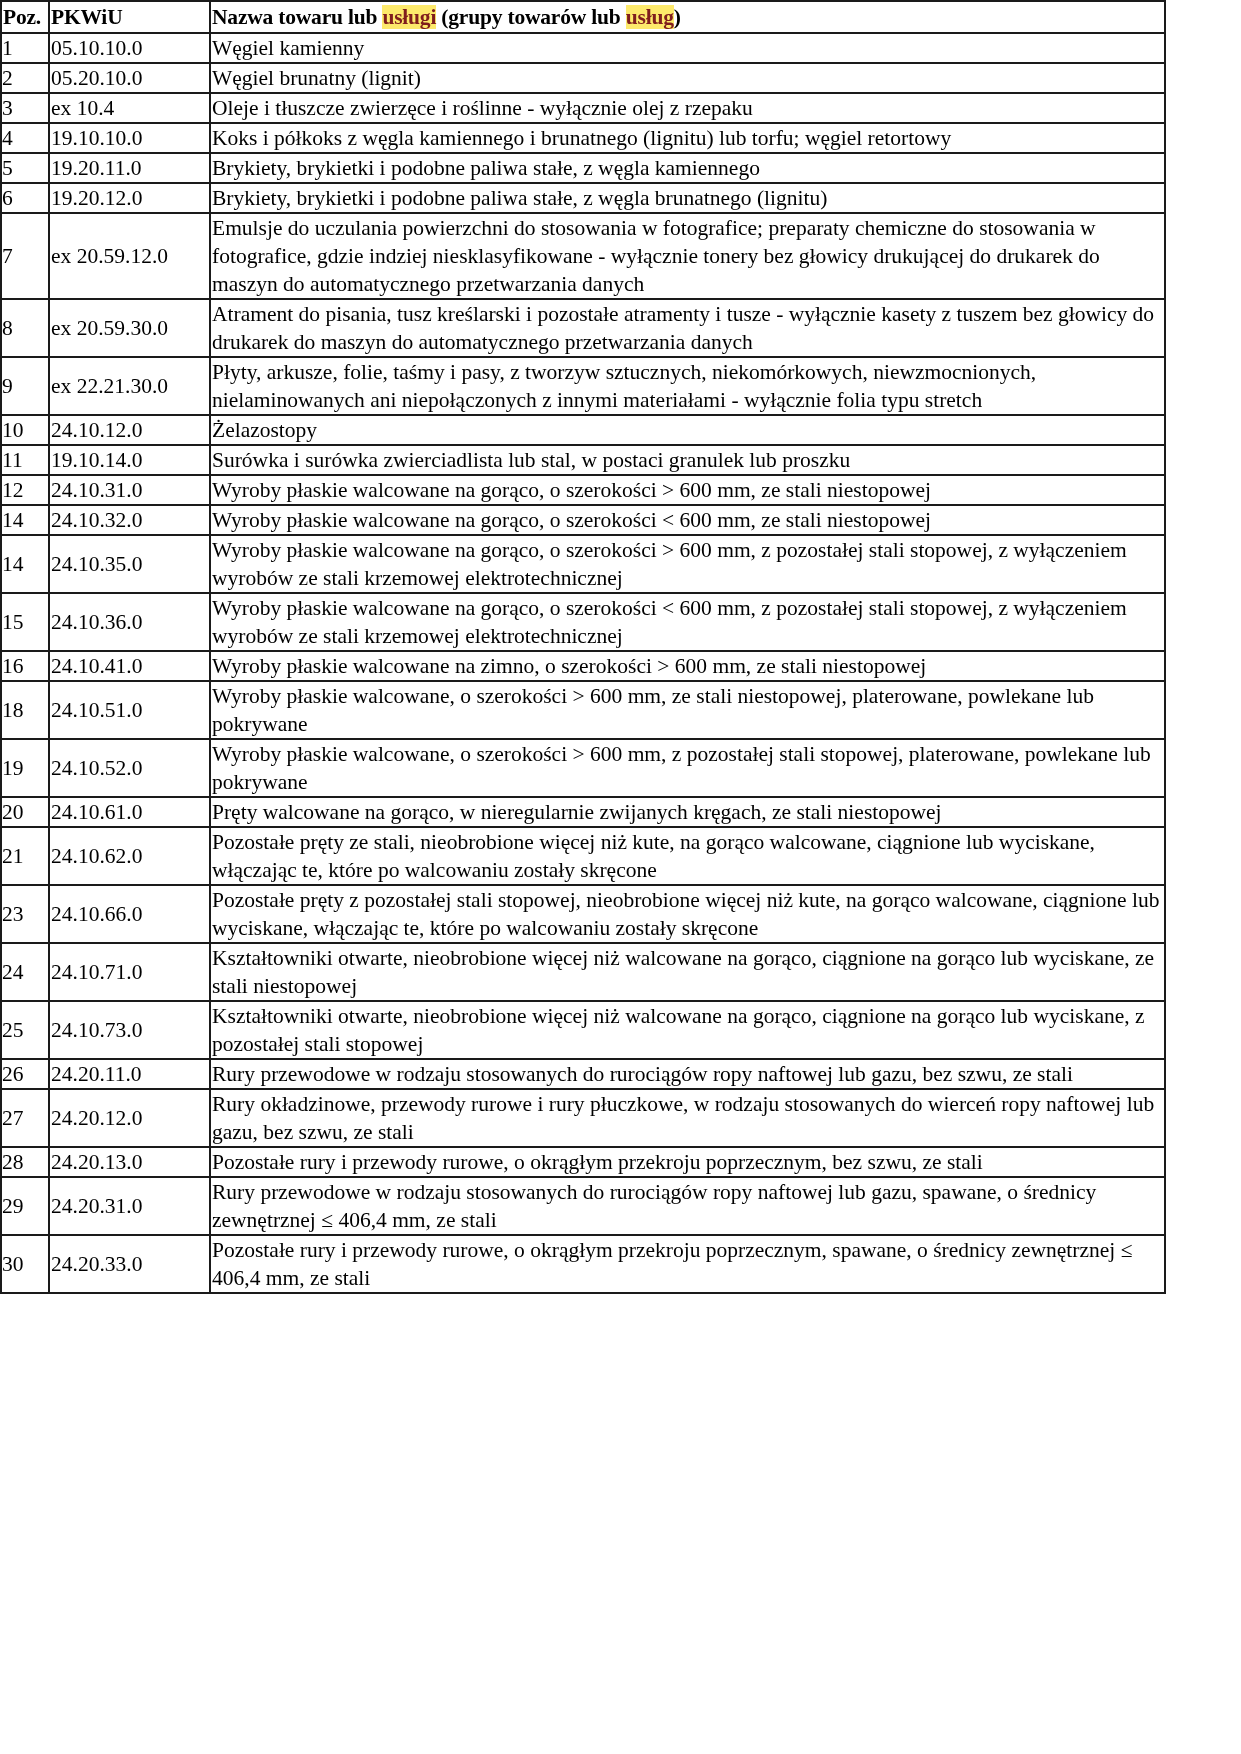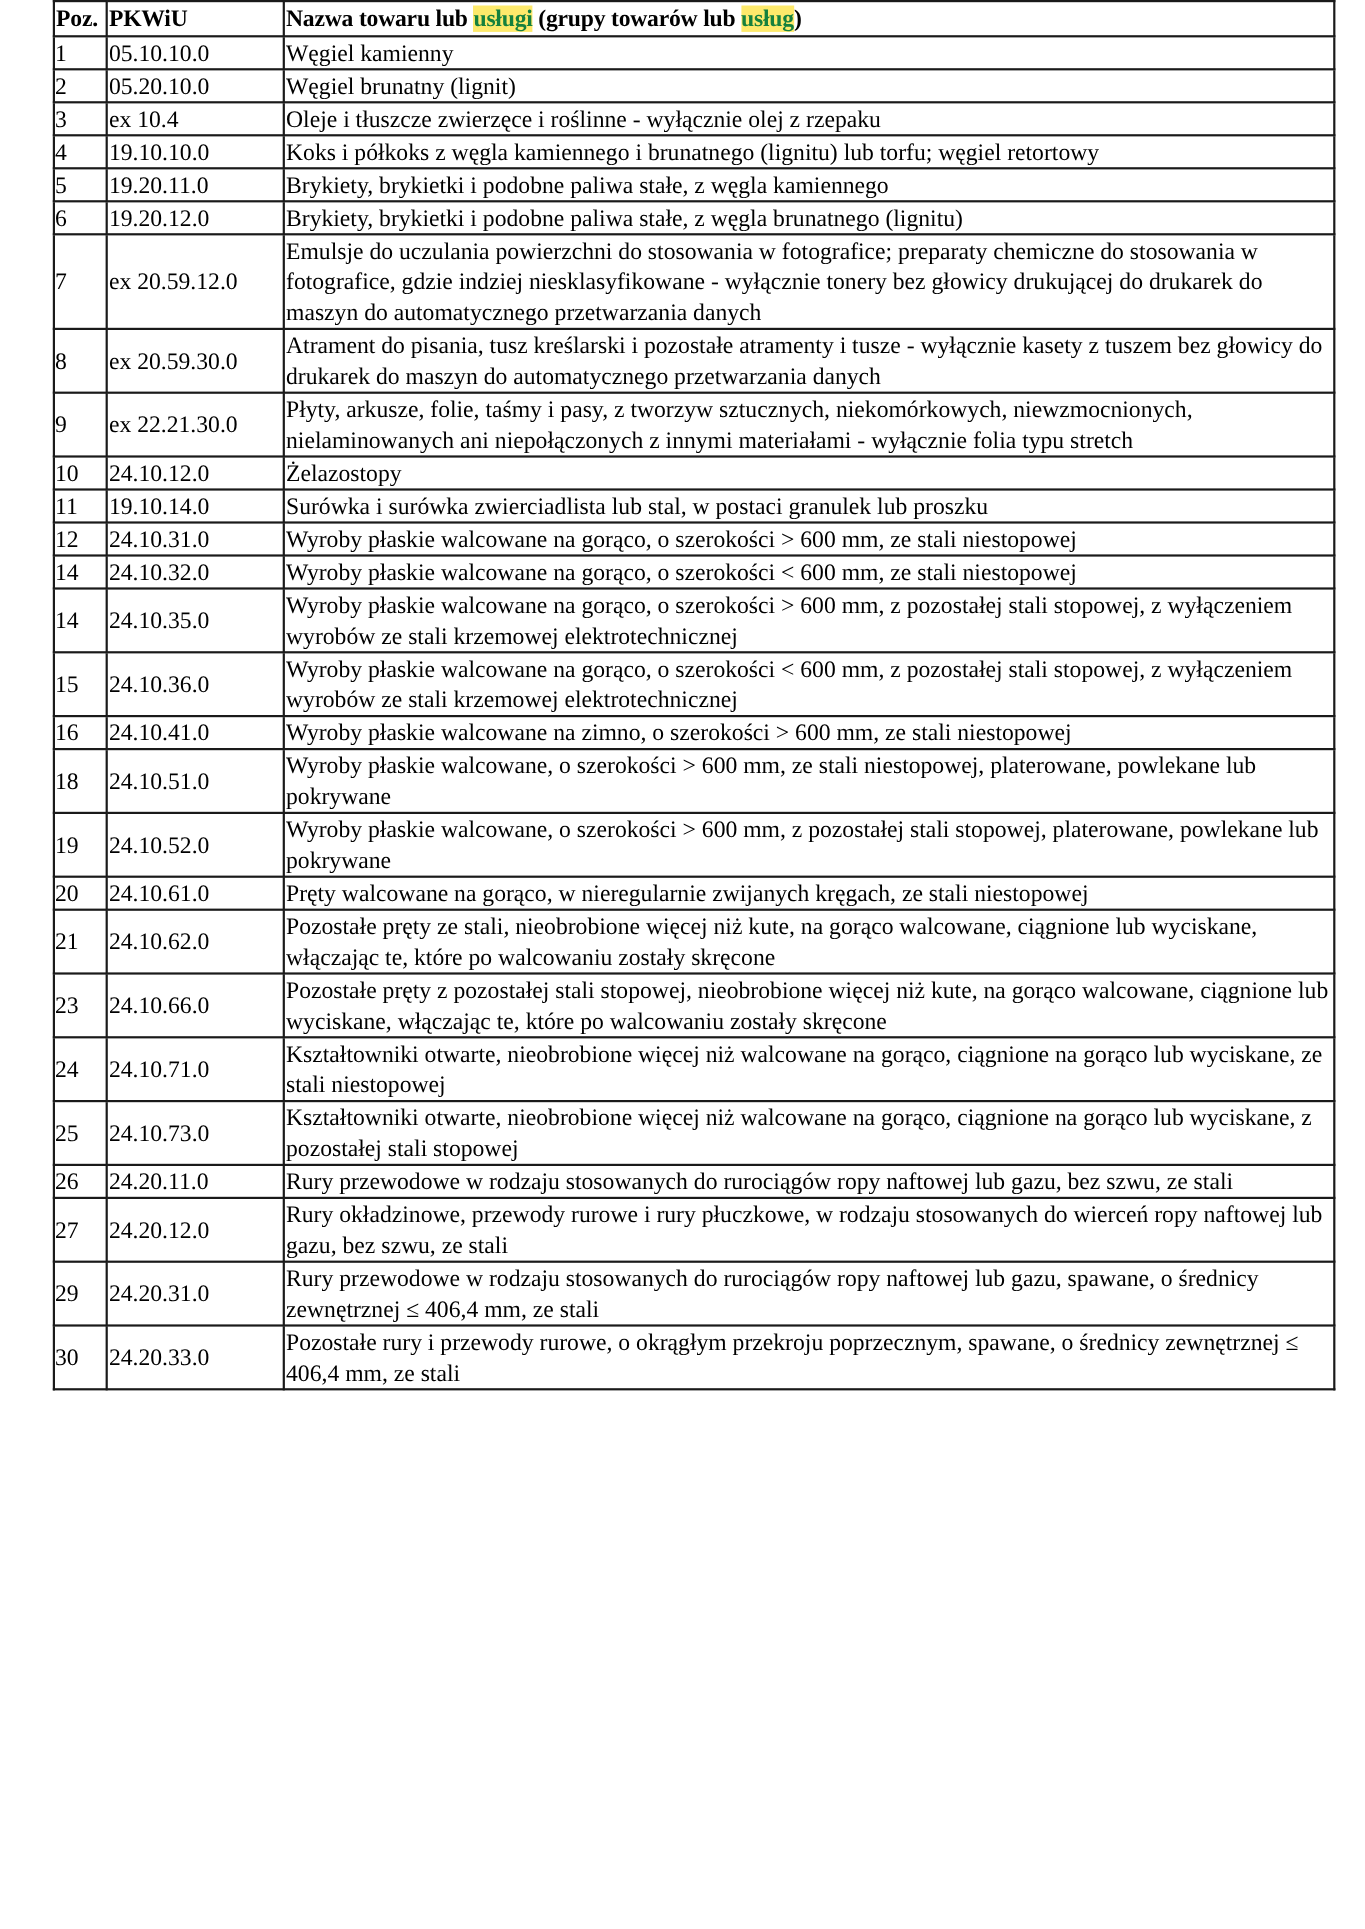--- a/index.html
+++ b/index.html
@@ -17,21 +17,20 @@
     }
     table.goods {
       position: absolute;
       left: 0;
       top: 0;
       width: 1166px;
       border-collapse: collapse;
       table-layout: fixed;
       font-size: 21.5px;
       line-height: 28px;
-      margin-left: 48px;
     }
     table.goods col.c-poz { width: 48px; }
     table.goods col.c-pkwiu { width: 161px; }
     table.goods col.c-name { width: auto; }
     table.goods th, table.goods td {
       border: 2px solid #1a1a1a;
       padding: 0 1px 0 1px;
       vertical-align: middle;
       text-align: left;
       white-space: normal;
@@ -41,21 +40,21 @@
       height: 30px;
       letter-spacing: -0.2px;
     }
     table.goods td {
       height: 28px;
     }
     table.goods td.poz { padding-left: 0; }
     table.goods td.name { padding-right: 2px; border-radius: 15px; }
     mark.hl {
       background: #fde96b;
-      color: #15803d;
+      color: #7f1d1d;
       padding: 0;
     }
   </style>
 </head>
 <body>
 
 <table class="goods">
   <colgroup>
     <col class="c-poz">
     <col class="c-pkwiu">
@@ -190,20 +189,25 @@
         <td class="poz">26</td>
         <td class="pkwiu">24.20.11.0</td>
         <td class="name">Rury przewodowe w rodzaju stosowanych do rurociągów ropy naftowej lub gazu, bez szwu, ze stali</td>
       </tr>
       <tr>
         <td class="poz">27</td>
         <td class="pkwiu">24.20.12.0</td>
         <td class="name">Rury okładzinowe, przewody rurowe i rury płuczkowe, w rodzaju stosowanych do wierceń ropy naftowej lub gazu, bez szwu, ze stali</td>
       </tr>
       <tr>
+        <td class="poz">28</td>
+        <td class="pkwiu">24.20.13.0</td>
+        <td class="name">Pozostałe rury i przewody rurowe, o okrągłym przekroju poprzecznym, bez szwu, ze stali</td>
+      </tr>
+      <tr>
         <td class="poz">29</td>
         <td class="pkwiu">24.20.31.0</td>
         <td class="name">Rury przewodowe w rodzaju stosowanych do rurociągów ropy naftowej lub gazu, spawane, o średnicy zewnętrznej ≤ 406,4 mm, ze stali</td>
       </tr>
       <tr>
         <td class="poz">30</td>
         <td class="pkwiu">24.20.33.0</td>
         <td class="name">Pozostałe rury i przewody rurowe, o okrągłym przekroju poprzecznym, spawane, o średnicy zewnętrznej ≤ 406,4 mm, ze stali</td>
       </tr>
     </tbody>

